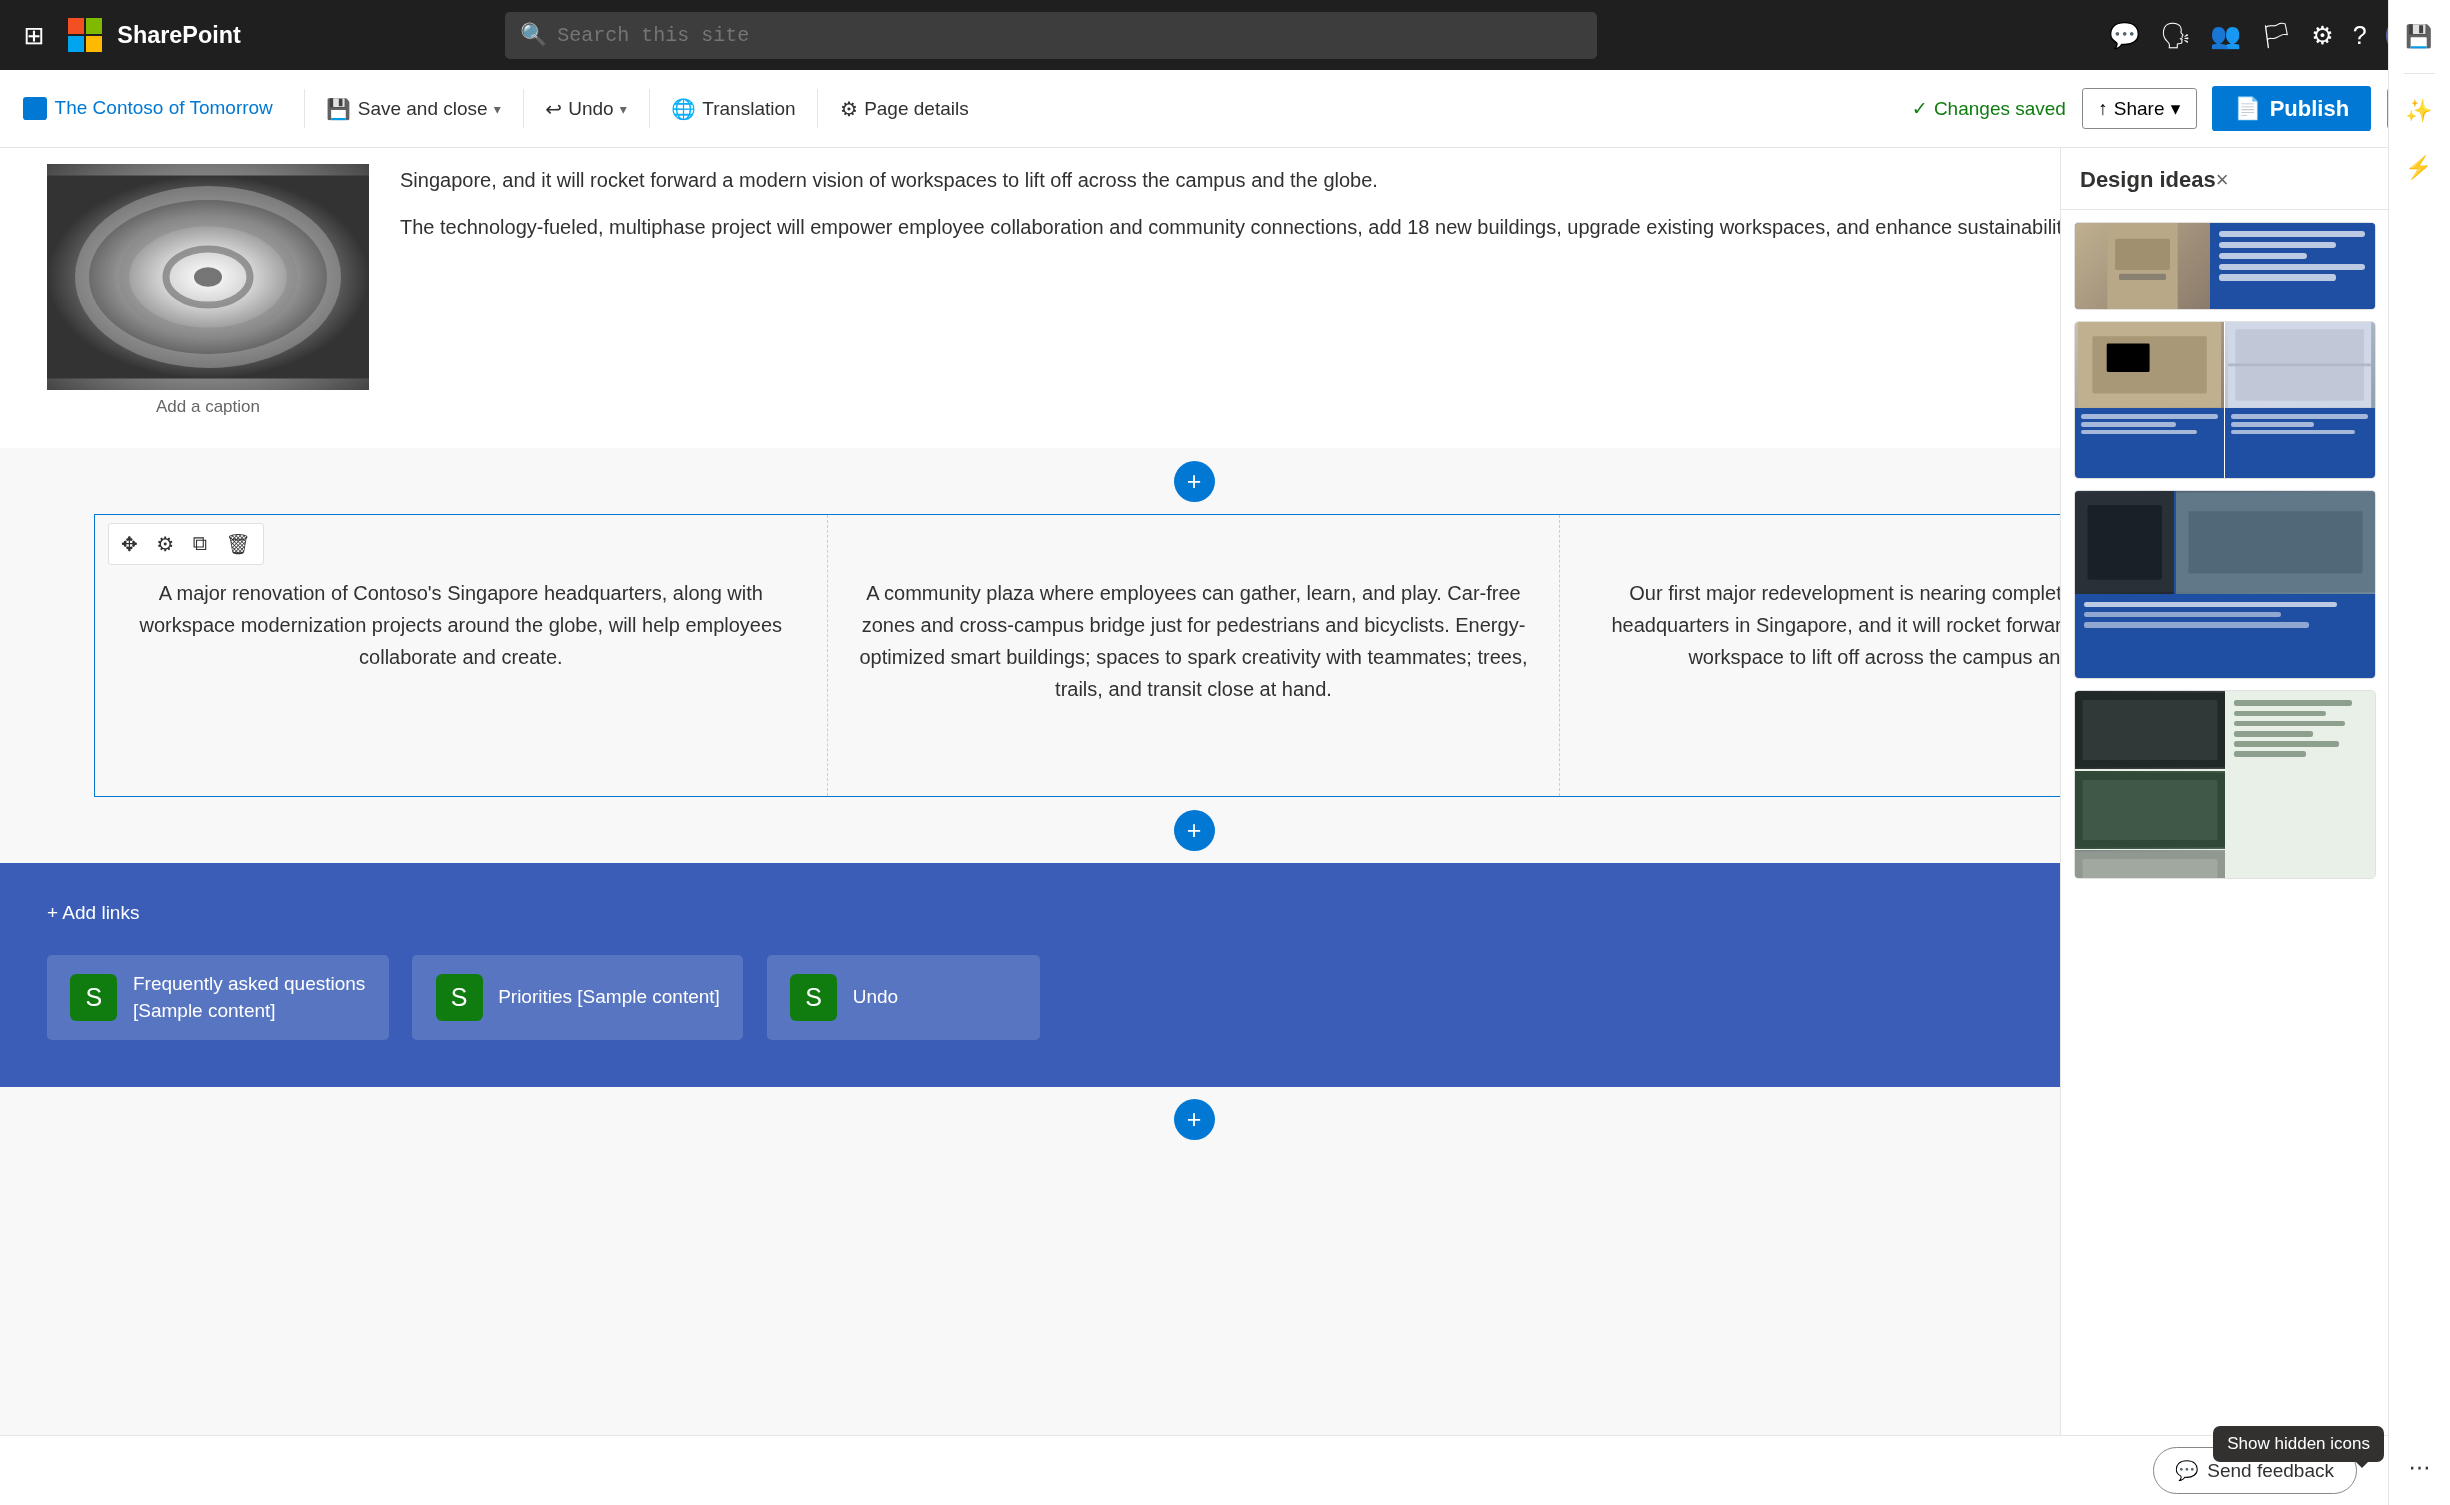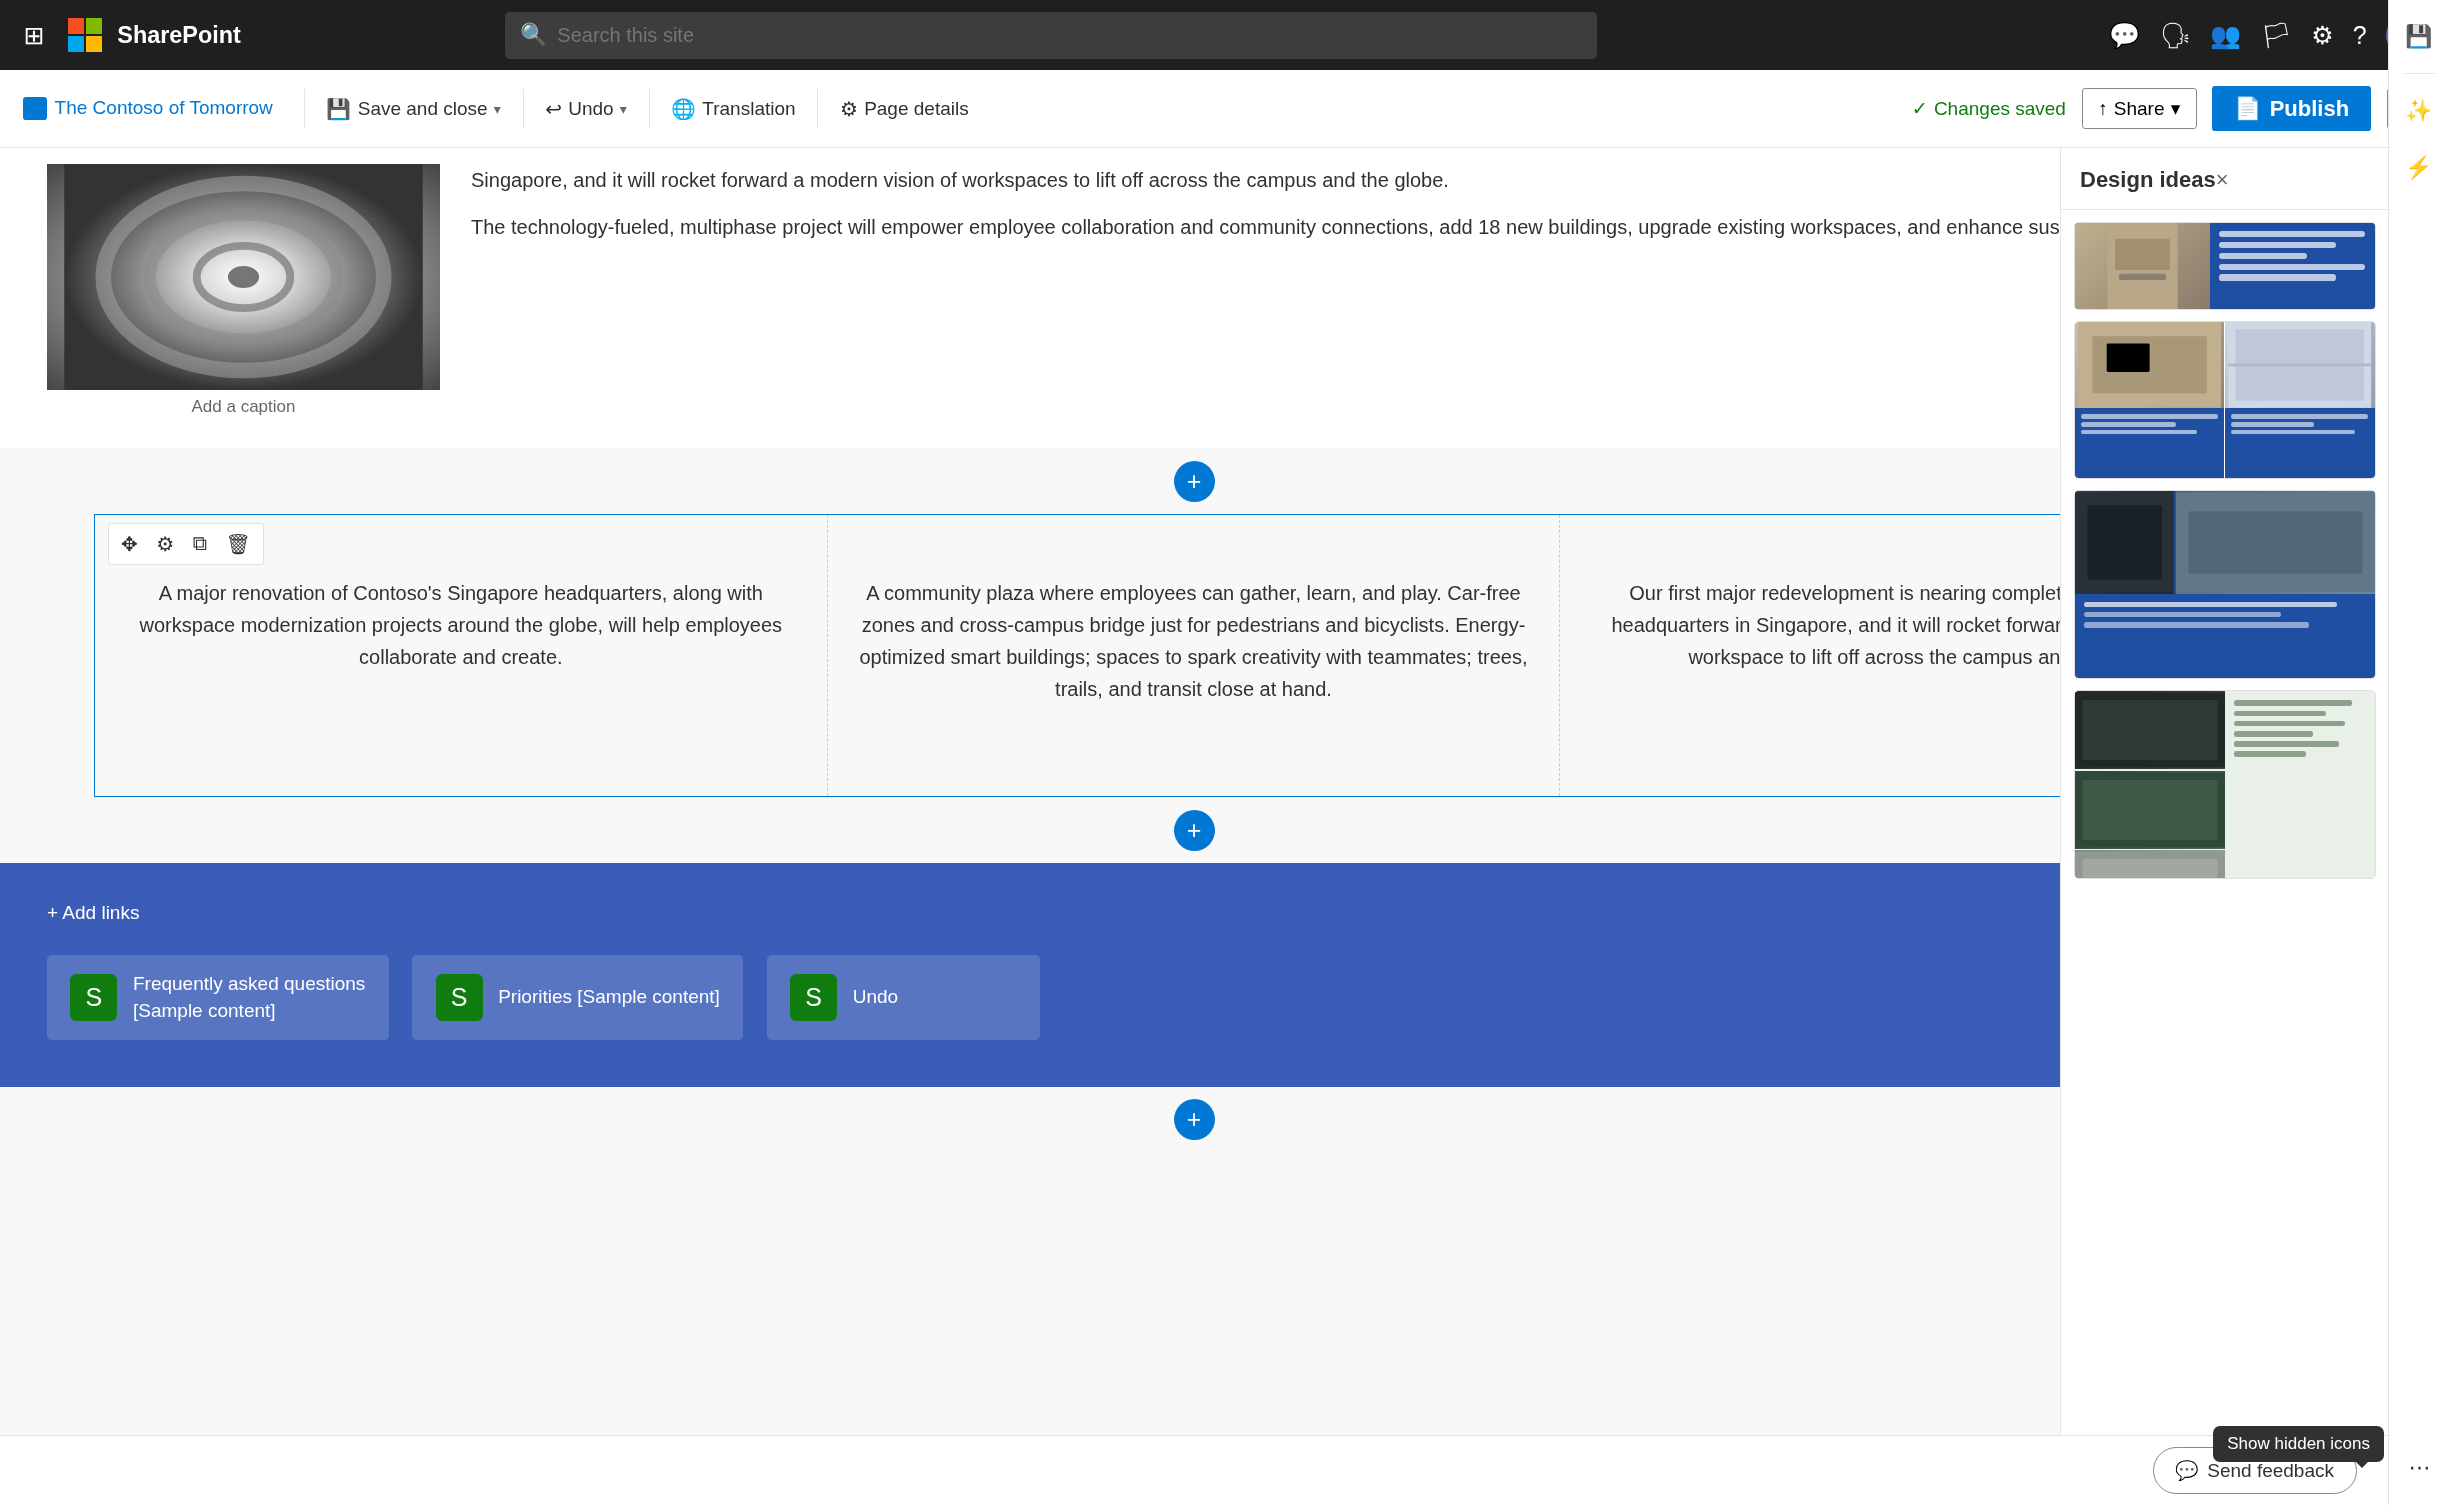--- a/index.html
+++ b/index.html
@@ -35,20 +35,21 @@
       padding: 0 15.6px;
       height: 47px;
     }
     .nav-search input {
       background: transparent;
       border: none;
       outline: none;
       color: #c4b5fd;
       font-size: 20px;
       width: 100%;
+      font-family: Liberation Mono, monospace;
     }
     .nav-search-icon { color: #aaa; font-size: 22px; margin-right: 9.4px; }
     .nav-icons { display: flex; gap: 19px; align-items: center; margin-left: auto; }
     .nav-icon-btn { color: #fff; font-size: 25px; cursor: pointer; background: none; border: none; }
     .nav-avatar { width: 41px; height: 41px; border-radius: 50%; background: #6264a7; display: flex; align-items: center; justify-content: center; color: #fff; font-size: 17px; cursor: pointer; }
 
     
     .toolbar {
       background: #fff;
       height: 78px;
@@ -142,21 +143,21 @@
     .page-content::-webkit-scrollbar-thumb { background: #c1c1c1; border-radius: 5.5px; }
 
     
     .image-text-section {
       display: flex;
       gap: 31px;
       padding: 15.6px 47px 31px;
       background: #fff;
     }
     .image-container {
-      width: 393px;
+      width: 322px;
       flex-shrink: 0;
     }
     .image-placeholder {
       width: 100%;
       height: 226px;
       background: linear-gradient(135deg, #d0d0d0 0%, #a0a0a0 50%, #c0c0c0 100%);
       display: flex;
       align-items: center;
       justify-content: center;
       overflow: hidden;

